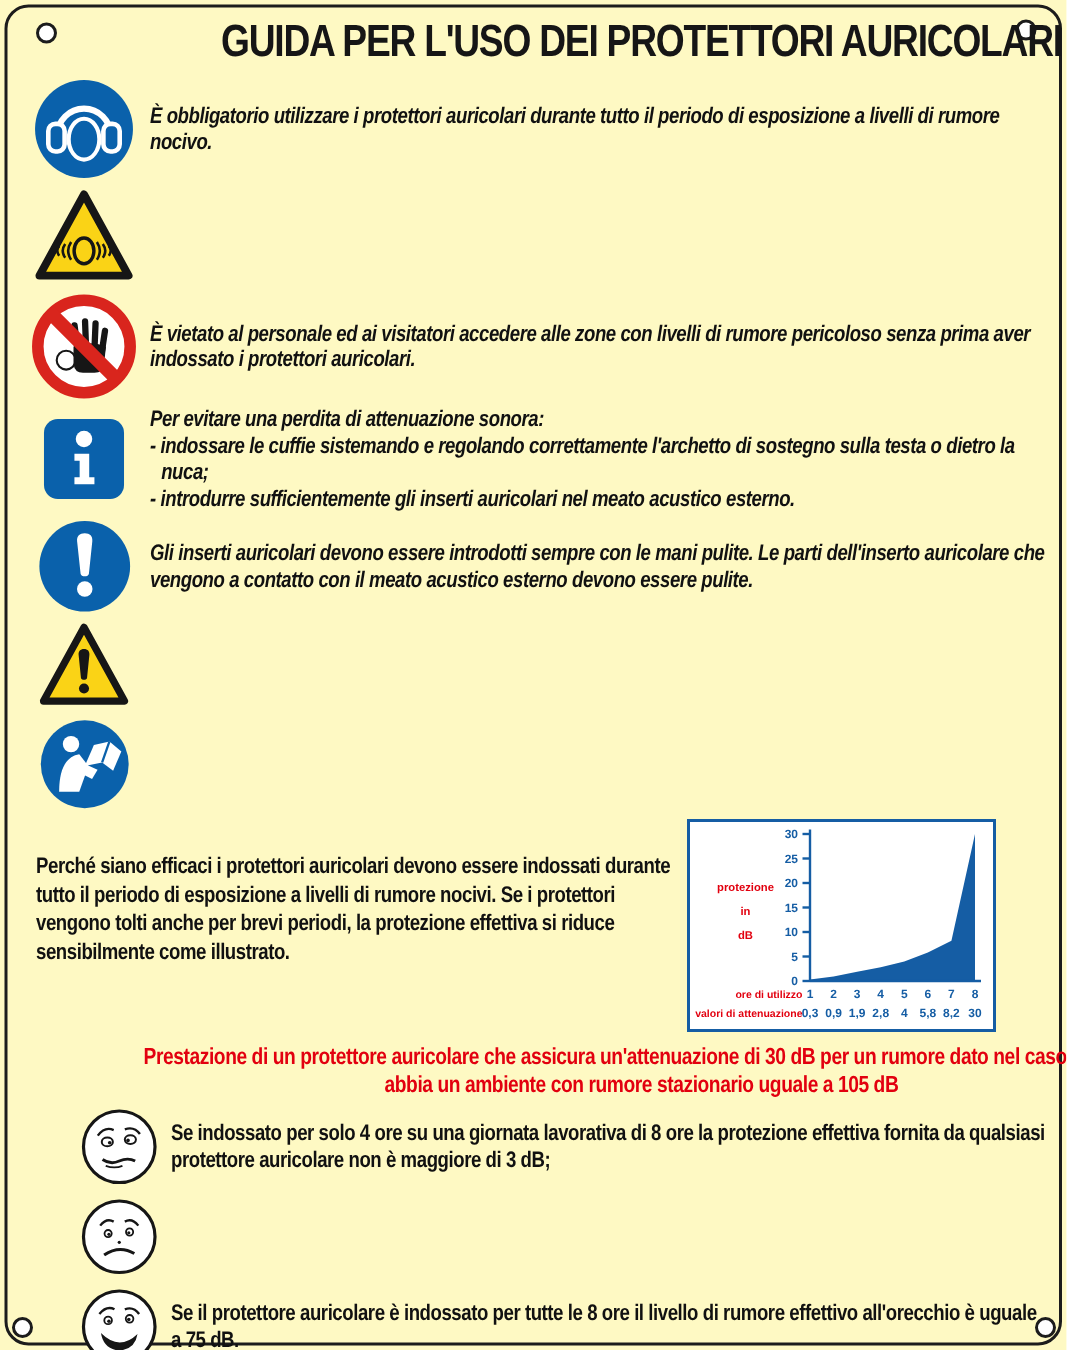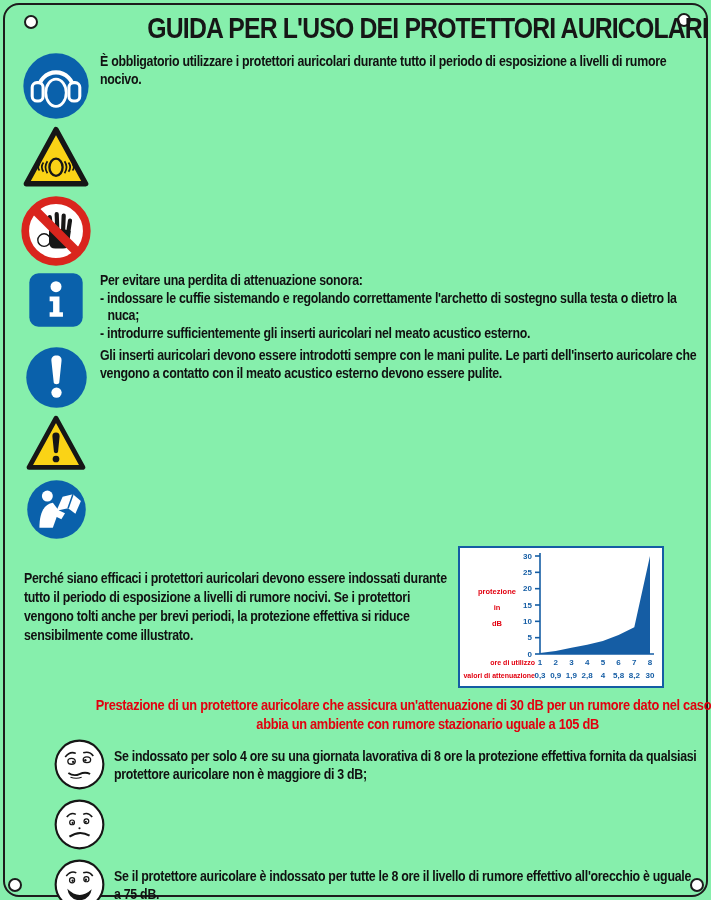--- a/index.html
+++ b/index.html
@@ -1,28 +1,28 @@
 <!DOCTYPE html>
 <html lang="it"><head>
 <meta charset="utf-8">
 <style>
   html,body{margin:0;padding:0;background:#fff;}
   body{width:711px;height:900px;font-family:"Liberation Sans",sans-serif;color:#111;}
-  .sign{position:relative;width:711px;height:900px;overflow:hidden;background:#86efac;}
+  .sign{position:relative;width:711px;height:900px;overflow:hidden;background:#fef9c3;}
   .frame{position:absolute;inset:3px;border:2.5px solid #1c1c1c;border-radius:16px;pointer-events:none;}
   .hole{position:absolute;width:10px;height:10px;border:2px solid #1c1c1c;border-radius:50%;background:#fff;}
   .hole.tl{left:24px;top:15px;} .hole.tr{right:20px;top:13px;}
   .hole.bl{left:8px;bottom:8px;} .hole.br{right:7px;bottom:8px;}
   .content{position:absolute;left:12px;right:12px;top:8px;bottom:6px;}
   
   .cond{width:121%;transform:scaleX(.8264);transform-origin:0 50%;}
   .cond-c{width:121%;margin-left:-10.5%;transform:scaleX(.8264);transform-origin:50% 50%;}
   .title{margin:4px 0 8px;font-size:30px;line-height:32px;letter-spacing:-1px;font-weight:bold;
          white-space:nowrap;text-align:center;color:#161616;}
-  .row{display:flex;align-items:flex-start;margin:0 0 5px;}
+  .row{display:flex;align-items:center;margin:0 0 5px;font-style:italic;}
   .icon-box{flex:0 0 88px;display:flex;justify-content:center;align-items:center;}
   .rtext{flex:1;min-width:0;font-weight:bold;font-size:15px;line-height:17.5px;letter-spacing:-.35px;}
   .bullet{padding-left:9px;text-indent:-9px;}
   .mid{display:flex;align-items:flex-start;margin:6px 0 8px;}
   .mid-para{width:426px;flex:none;font-weight:bold;font-size:15px;line-height:19px;letter-spacing:-.35px;padding-top:22px;margin-left:12px;}
   .chart-box{flex:none;width:202px;height:138px;border:2px solid #155da4;margin-left:8px;position:relative;background:#fff;}
   .chart-box svg{position:absolute;inset:0;width:100%;height:100%;}
   .chart-box text{font-family:"Liberation Sans",sans-serif;font-weight:bold;}
   .alert{color:#e2000f;text-align:center;font-weight:bold;font-size:15.5px;line-height:18.5px;
          letter-spacing:-.35px;margin:2px 0 5px;}
@@ -81,20 +81,23 @@
           <g stroke="#161616" stroke-width="6" stroke-linecap="round">
             <line x1="44" y1="54" x2="41" y2="30"></line>
             <line x1="52" y1="52" x2="51" y2="26"></line>
             <line x1="60" y1="52" x2="61" y2="28"></line>
             <line x1="67" y1="55" x2="70" y2="35"></line>
           </g>
           <path d="M40 50 q15 -6 31 0 l-2 17 q-1 8 -9 8 l-11 0 q-8 0 -9 -8 z" fill="#161616"></path>
           <rect x="2" y="43.5" width="96" height="13" fill="#d9251d" transform="rotate(45 50 50)"></rect>
         </svg>
       </div>
+      <div class="rtext">
+          <div class="cond">È vietato al personale ed ai visitatori accedere alle zone con livelli di rumore pericoloso senza prima aver indossato i protettori auricolari.</div>
+        </div>
     </div>
 
     <div class="row">
       <div class="icon-box">
         <svg viewBox="0 0 100 100" width="58" height="58">
           <rect x="4" y="4" width="92" height="92" rx="16" fill="#0a61ab"></rect>
           <circle cx="50" cy="27" r="9.5" fill="#fff"></circle>
           <path d="M39 44 h17 v27 h6 v8 H39 v-8 h6 V52 h-6 z" fill="#fff"></path>
         </svg>
       </div>

